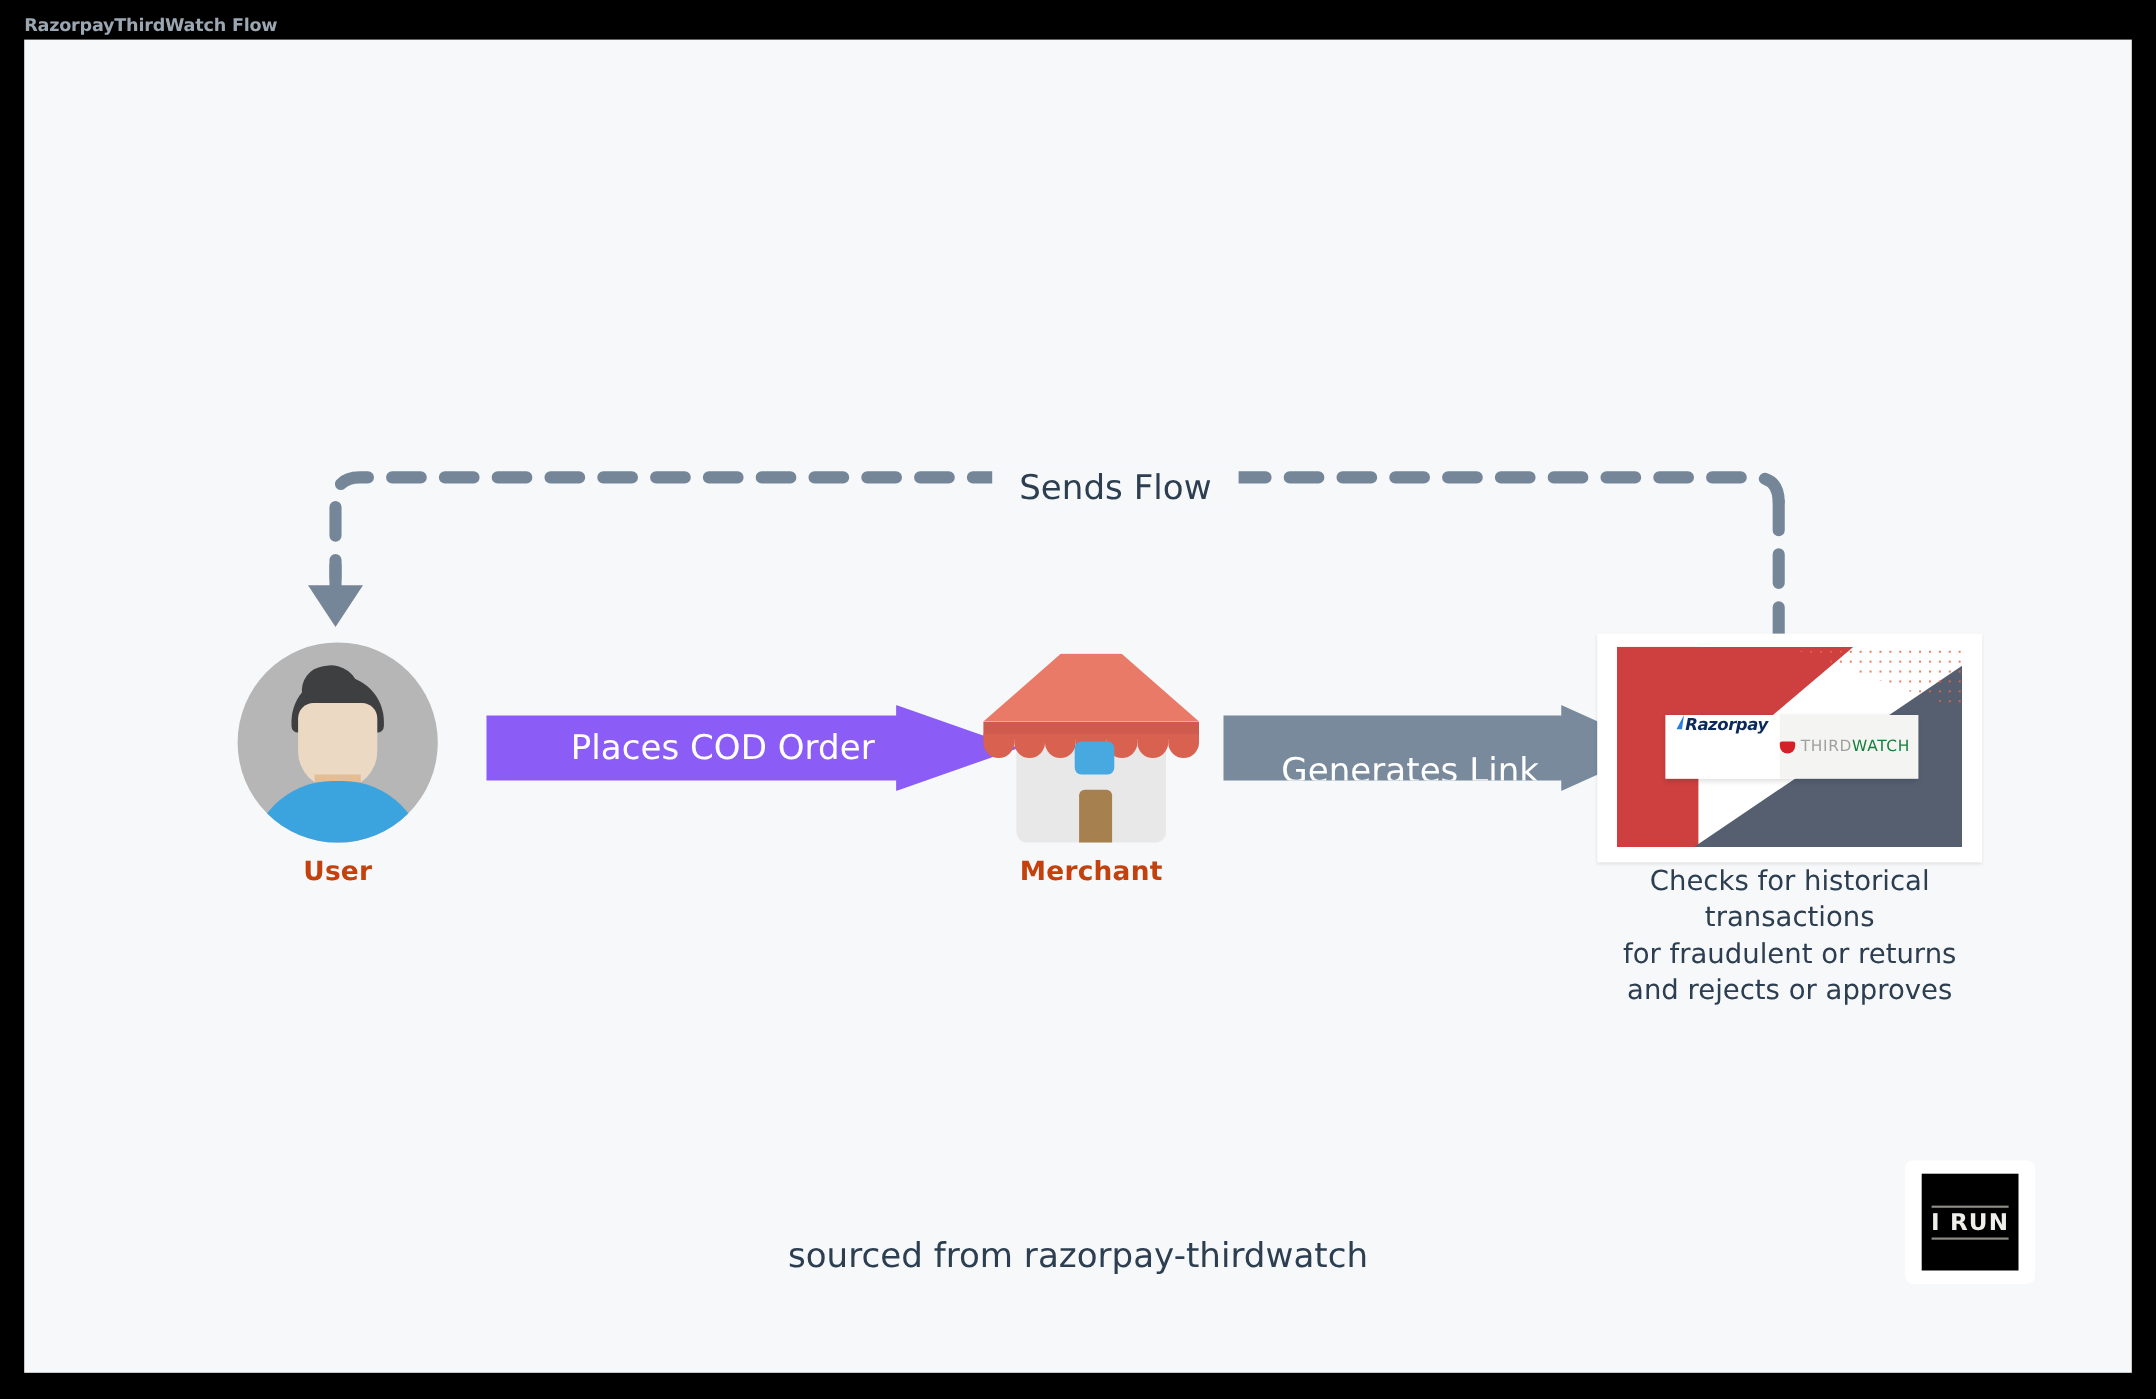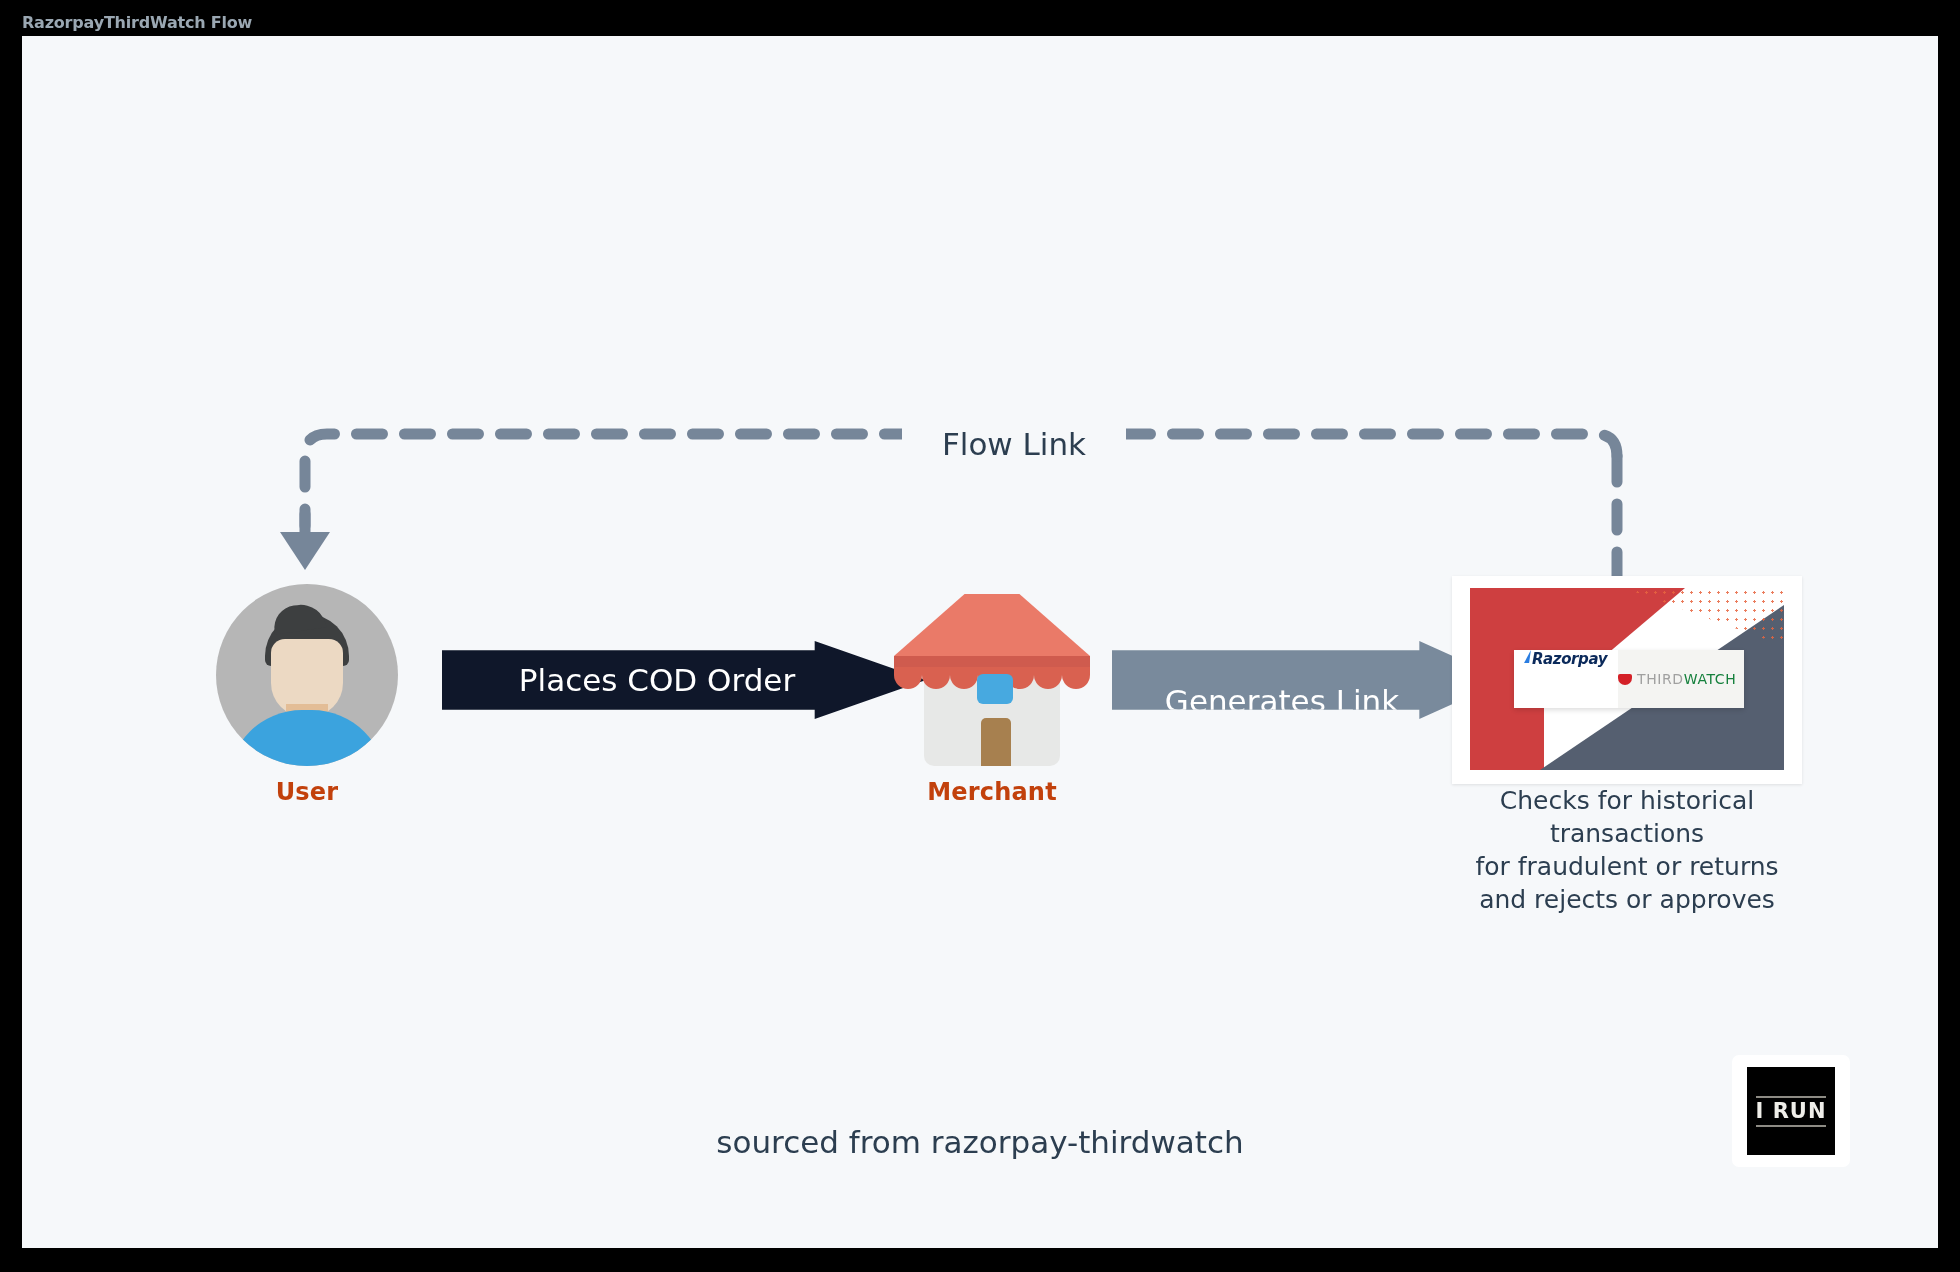--- a/index.html
+++ b/index.html
@@ -281,21 +281,21 @@
     display: flex;
     align-items: center;
     justify-content: center;
     color: #ffffff;
     font-size: 31px;
     padding-right: 54px;
   }
   #arrow-cod {
     left: 420px; top: 605px;
     width: 430px; height: 78px;
-    background: #0f172a;
+    background: #8b5cf6;
     clip-path: polygon(0 12%, 77% 12%, 77% 0, 100% 50%, 77% 100%, 77% 88%, 0 88%);
   }
   #arrow-link {
     left: 1090px; top: 605px;
     width: 340px; height: 78px;
     background: #798a9c;
     clip-path: polygon(0 12%, 78% 12%, 78% 0, 100% 50%, 78% 100%, 78% 88%, 0 88%);
     align-items: flex-end;
   }
 
@@ -339,21 +339,21 @@
 <div id="window-title">RazorpayThirdWatch Flow</div>
 
 <div id="canvas">
 
   <svg id="sends-link-path" viewBox="0 0 1916 1212" preserveAspectRatio="none">
     <path d="M 1595 420 L 1595 555" fill="none" stroke="#768699" stroke-width="11" stroke-dasharray="26 22" stroke-linecap="round"></path>
     <path d="M 1595 420 Q 1595 398 1573 398 L 305 398 Q 283 398 283 420 L 283 490" fill="none" stroke="#768699" stroke-width="11" stroke-dasharray="26 22" stroke-linecap="round"></path>
     <path d="M 283 478 L 283 500" fill="none" stroke="#768699" stroke-width="11" stroke-linecap="round"></path>
     <polygon points="283,534 258,496 308,496" fill="#768699"></polygon>
   </svg>
-  <div id="sends-link-label">Flow Link</div>
+  <div id="sends-link-label">Sends Flow</div>
 
   <div id="arrow-cod" class="block-arrow">
     <span>Places COD Order</span>
   </div>
 
   <div id="arrow-link" class="block-arrow">
     <span>Generates Link</span>
   </div>
 
   <div id="user-node" class="node">

